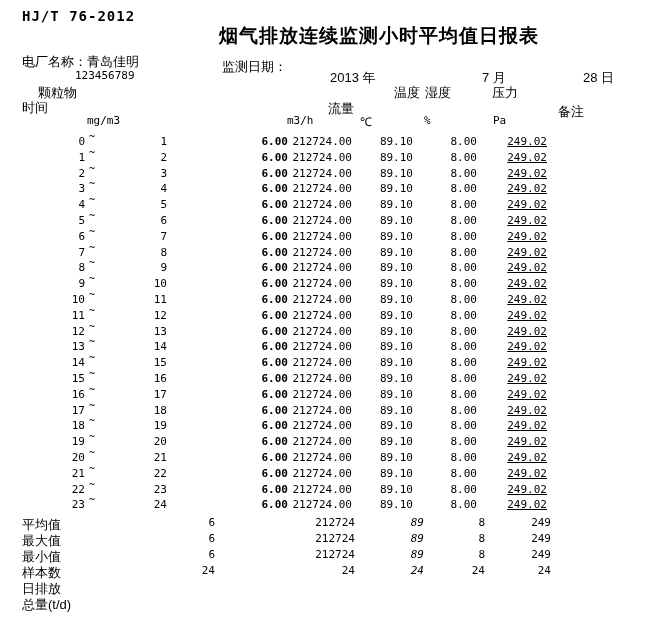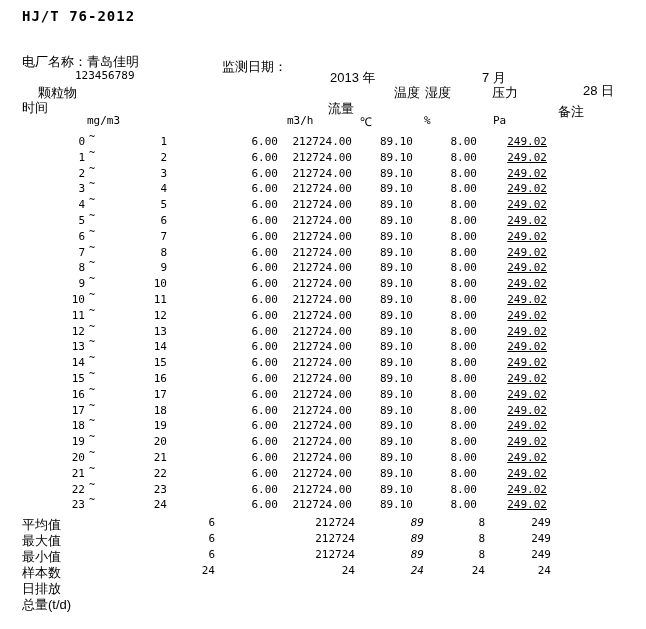--- a/index.html
+++ b/index.html
@@ -23,56 +23,57 @@
   #report-title {
     left: 219px; top: 23px;
     font-size: 19px; font-weight: bold; letter-spacing: 1px;
   }
   #plant-line { left: 22px; top: 53px; }
   #plant-tick { left: 24px; top: 64px; font-size: 12px; }
   #plant-code { left: 75px; top: 69px; }
   #date-label { left: 222px; top: 58px; }
   #date-year  { left: 330px; top: 69px; }
   #date-month { left: 482px; top: 69px; }
-  #date-day   { left: 583px; top: 82px; }
+  #date-day   { left: 583px; top: 69px; }
   #col-particulate { left: 38px;  top: 84px; }
   #col-flow        { left: 328px; top: 84px; margin-top: 16px; }
   #col-temp        { left: 394px; top: 84px; }
   #col-hum         { left: 425px; top: 84px; }
   #col-press       { left: 492px; top: 84px; }
   #col-time        { left: 22px;  top: 99px; }
   #col-remark      { left: 558px; top: 103px; }
   #unit-pm    { left: 87px;  top: 114px; }
   #unit-flow  { left: 287px; top: 114px; }
   #unit-temp  { left: 360px; top: 113px; font-size: 12px; font-family: "Liberation Sans", sans-serif; }
   #unit-hum   { left: 424px; top: 114px; }
   #unit-press { left: 493px; top: 114px; }
   .row { position: absolute; left: 0; width: 646px; height: 15px; }
   .cell { position: absolute; top: 0; text-align: right; white-space: pre; }
   .col-h1 { left: 35px;  width: 50px; }
   .tilde  { left: 89px;  top: -4px; width: 12px; text-align: left; font-size: 10px; }
   .col-h2 { left: 117px; width: 50px; }
-  .col-v1 { left: 218px; width: 60px; }
+  .col-v1 { left: 228px; width: 60px; font-weight: bold; }
   .col-v2 { left: 257px; width: 95px; }
   .col-v3 { left: 353px; width: 60px; }
   .col-v4 { left: 417px; width: 60px; }
   .col-v5 { left: 482px; width: 65px; text-decoration: underline; }
   .s-label { left: 22px; top: 0; text-align: right; }
   .s1 { left: 155px; width: 60px; }
   .s2 { left: 260px; width: 95px; }
   .s3 { left: 364px; width: 60px; font-style: italic; }
   .s4 { left: 425px; width: 60px; }
   .s5 { left: 486px; width: 65px; }
   #footer-note { left: 22px; top: 611px; margin-top: 28px; }
 </style>
 </head>
 <body>
 
 <div id="page">
   <div id="std-code" class="abs">HJ/T 76-2012</div>
+  <div id="report-title" class="abs">烟气排放连续监测小时平均值日报表</div>
 
   <div id="plant-line" class="abs cn"><span>电厂名称：</span><span>青岛佳明</span></div>
   <div id="plant-tick" class="abs">`</div>
   <div id="plant-code" class="abs num">123456789</div>
 
   <div id="date-label" class="abs cn">监测日期：</div>
   <div id="date-year" class="abs cn">2013 年</div>
   <div id="date-month" class="abs cn">7 月</div>
   <div id="date-day" class="abs cn">28 日</div>
 

